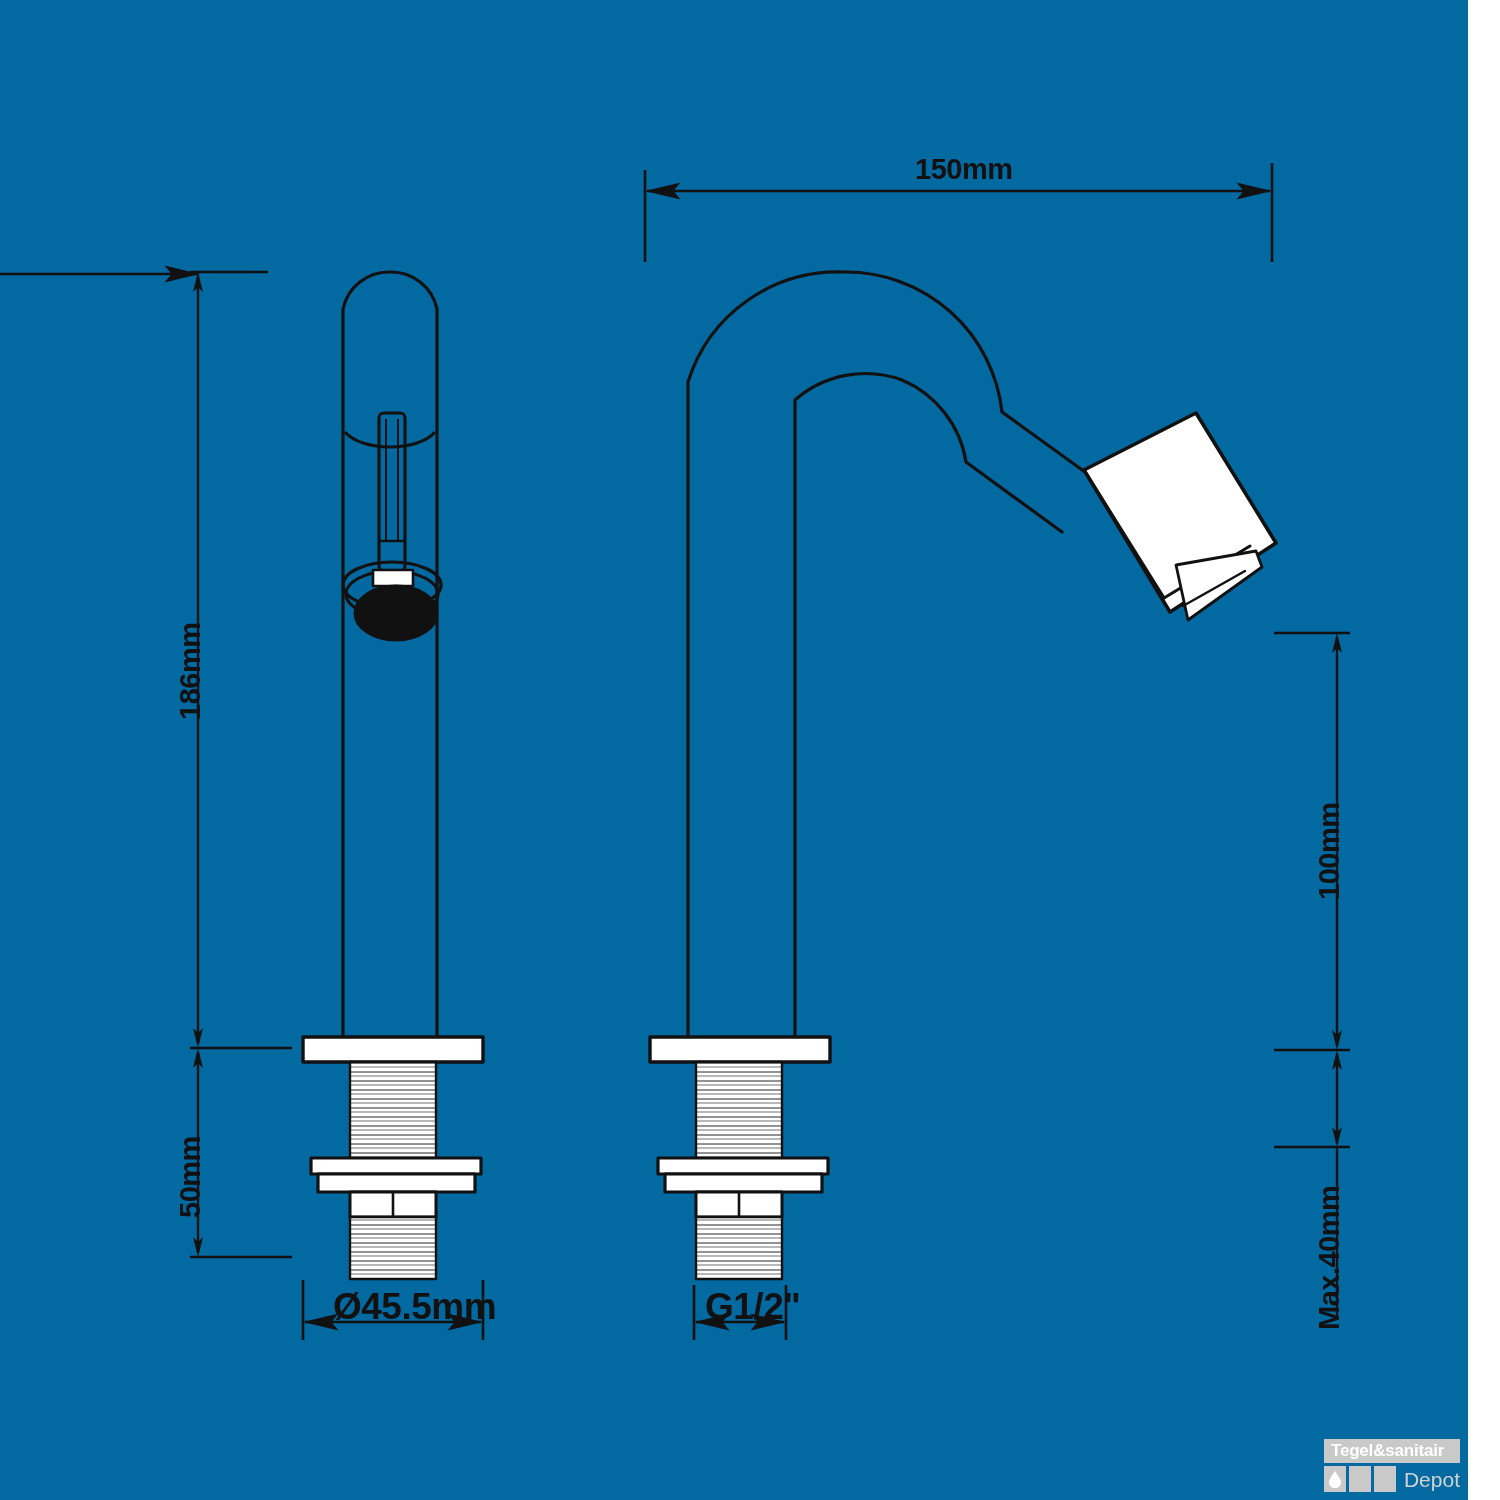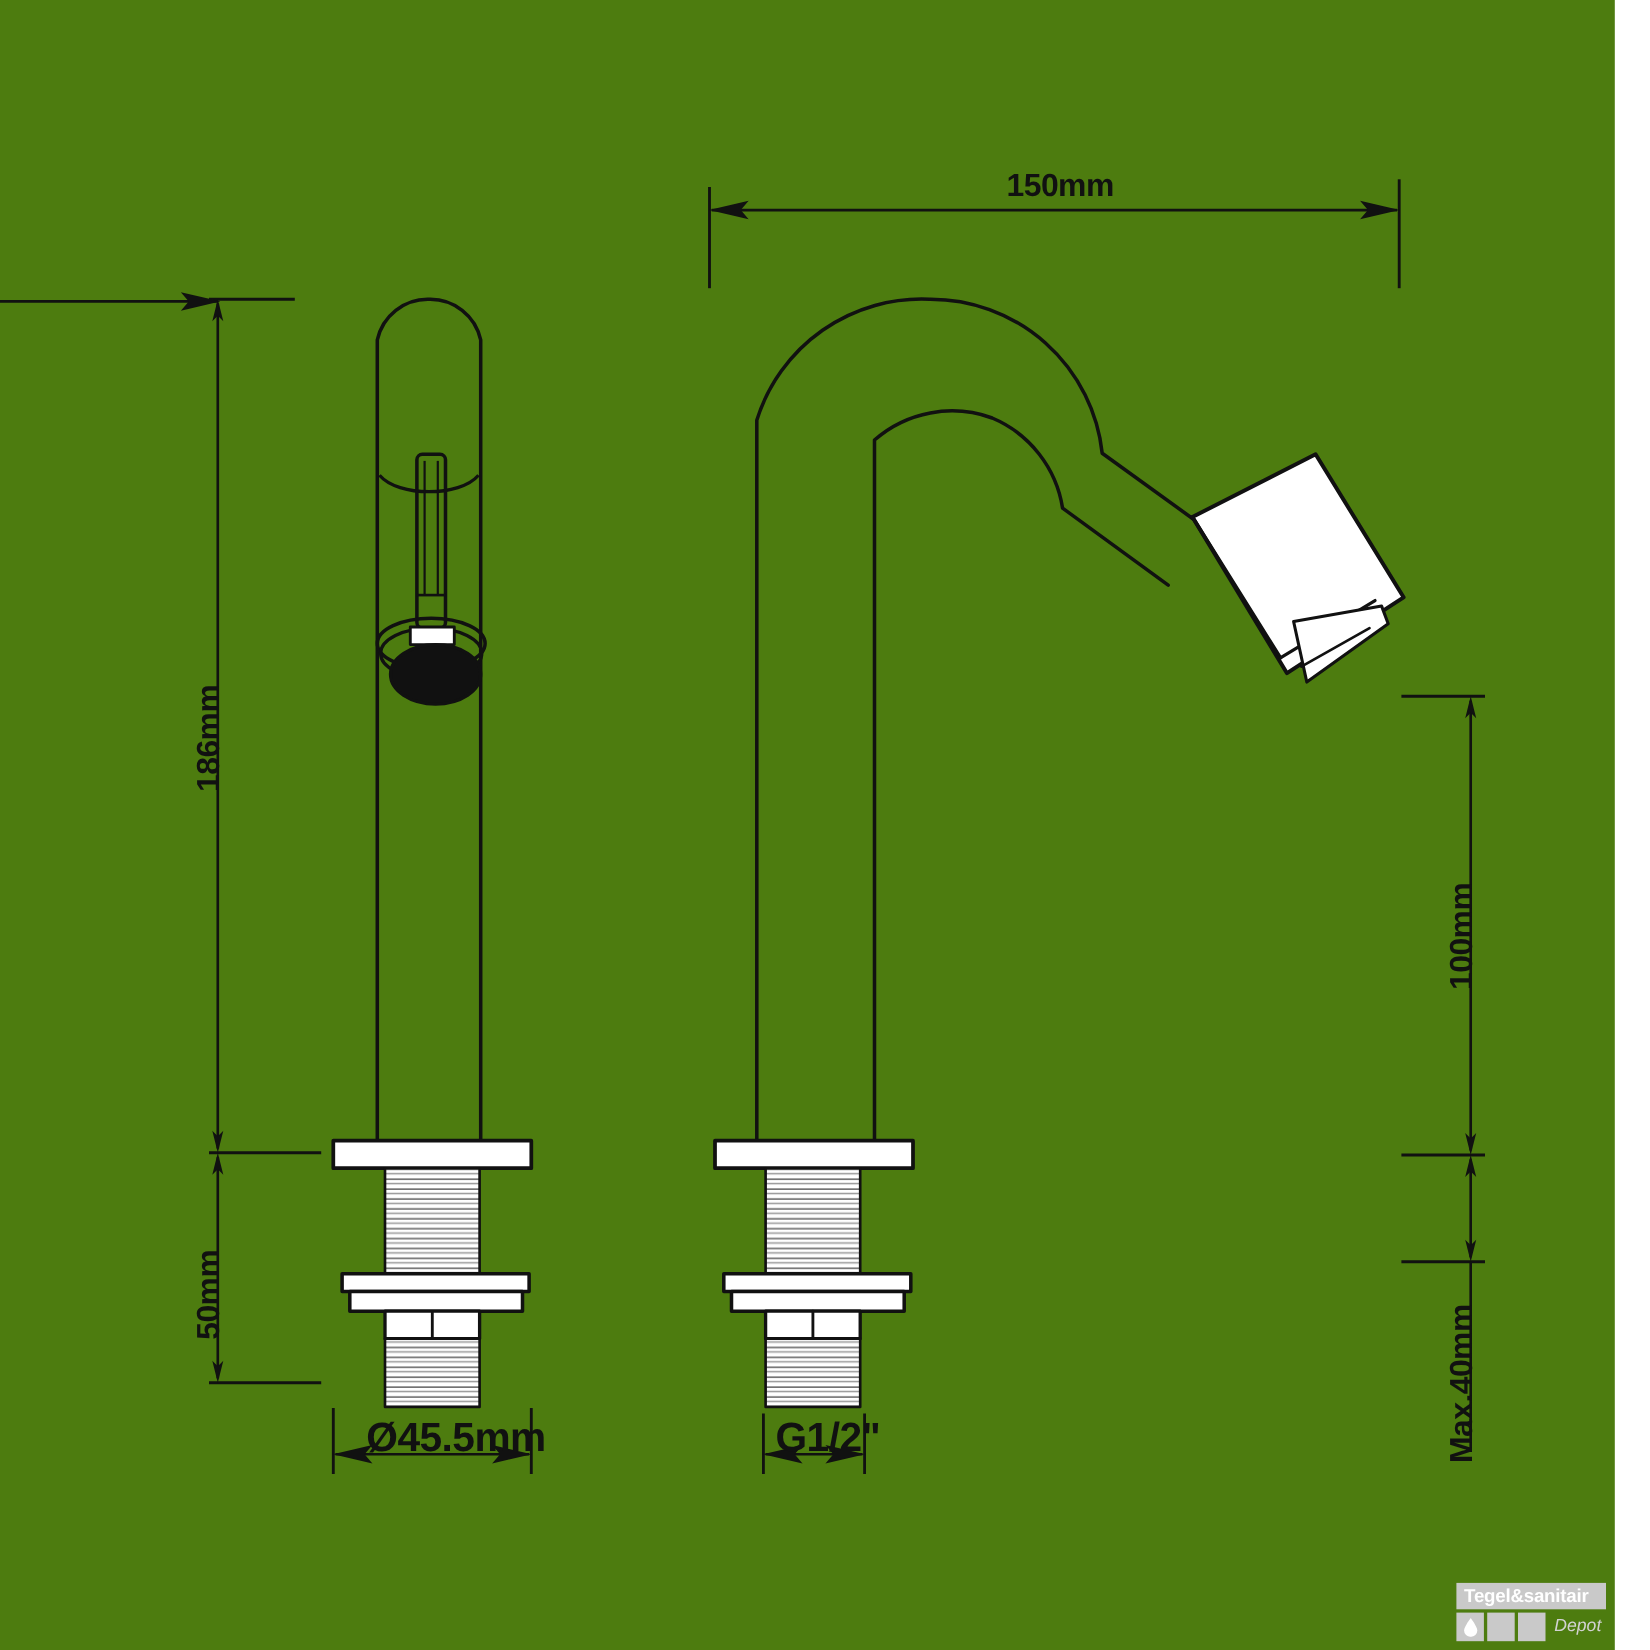--- a/index.html
+++ b/index.html
@@ -8,21 +8,21 @@
     padding: 0;
     background: #ffffff;
   }
   body {
     font-family: "Liberation Sans", sans-serif;
   }
   #sheet {
     position: relative;
     width: 1468px;
     height: 1500px;
-    background: #4d7c0f;
+    background: #0369a1;
     overflow: hidden;
   }
   #sheet svg.drawing {
     position: absolute;
     left: 0;
     top: 0;
     width: 1500px;
     height: 1500px;
   }
   .dim-label {
@@ -79,24 +79,23 @@
   }
   #watermark .wm-drop {
     position: absolute;
     left: 50%;
     top: 50%;
     transform: translate(-50%, -50%);
   }
   #watermark .wm-depot {
     color: #d2d2d2;
     font-family: "Liberation Sans", sans-serif;
-    font-size: 16px;
+    font-size: 21px;
     line-height: 1;
     margin-left: 5px;
-    font-style: italic;
   }
 </style>
 </head>
 <body>
 
 <div id="sheet">
 
   <svg class="drawing" viewBox="0 0 1500 1500" xmlns="http://www.w3.org/2000/svg">
 
     <defs>

